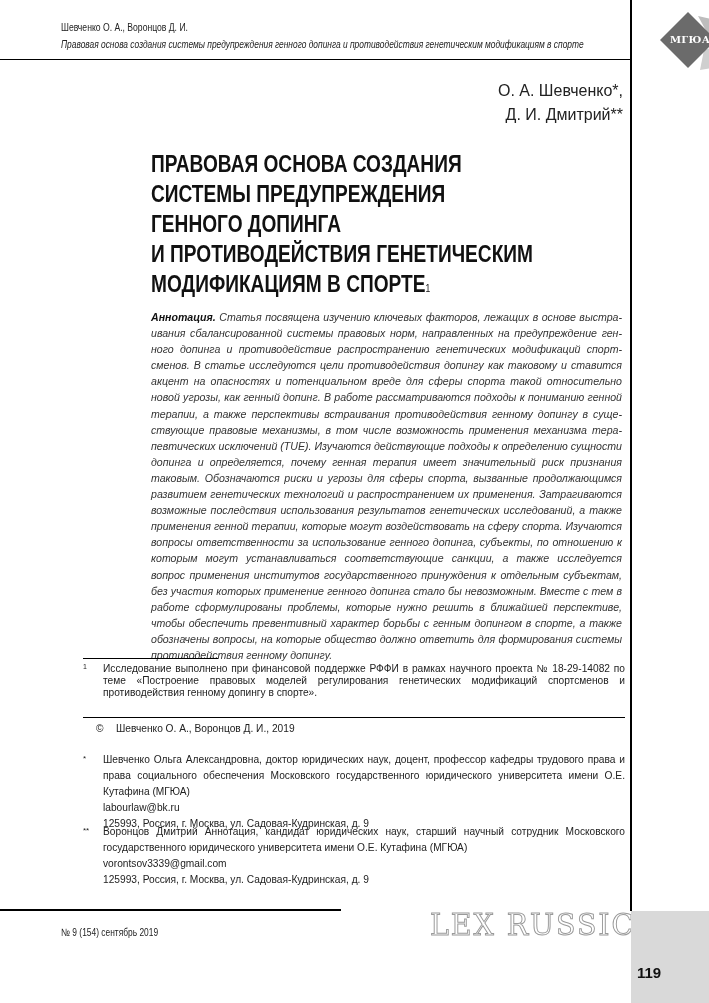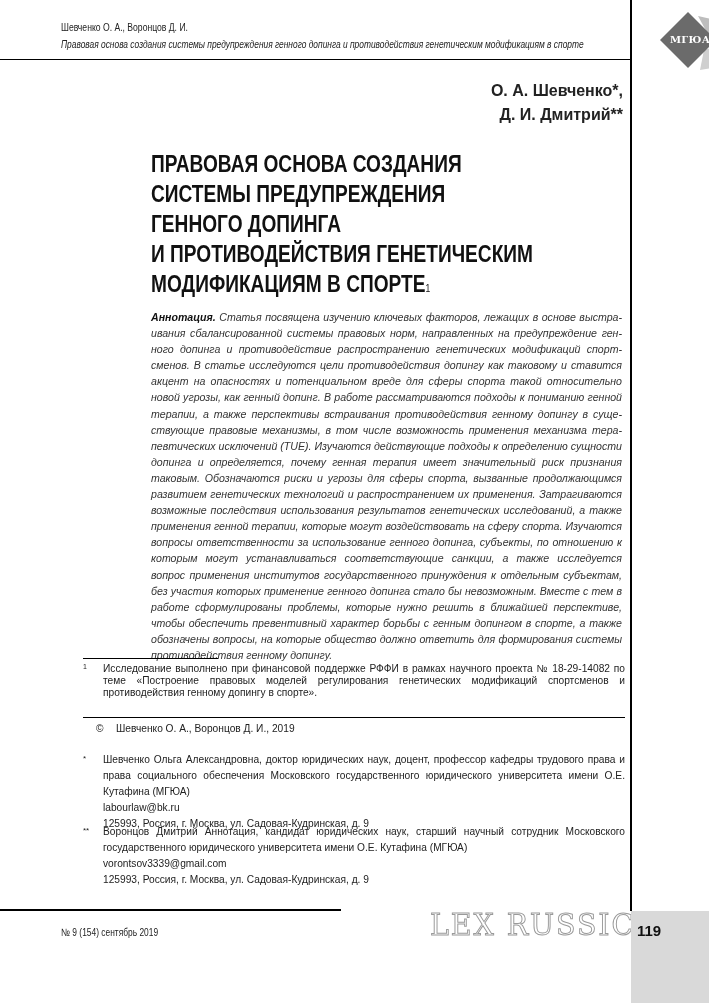--- a/index.html
+++ b/index.html
@@ -10,21 +10,21 @@
   }
   .abs { position: absolute; }
   
   .hdr-authors { left: 61px; top: 21px; font-size: 10.5px; transform: scaleX(0.82); transform-origin: left top; white-space: nowrap; color:#222; }
   .hdr-title { left: 61px; top: 38px; font-size: 10.5px; font-style: italic; transform: scaleX(0.8); transform-origin: left top; white-space: nowrap; color:#222; }
   .hdr-rule { left: 0; top: 59px; width: 631px; height: 1px; background: #000; }
   .vline { left: 630px; top: 0; width: 1.5px; height: 911px; background: #000; }
   .logo { left: 660px; top: 10px; width: 60px; height: 62px; }
   .logo-text { position:absolute; left: 0; top: 24px; width: 60px; text-align:center; color:#fff; font-family: "DejaVu Serif", serif; font-weight: bold; font-size: 10px; letter-spacing: 0.3px; }
   
-  .authors { right: 86px; top: 79px; text-align: right; font-size: 16px; line-height: 24px; color: #222; font-weight: bold; }
+  .authors { right: 86px; top: 79px; text-align: right; font-size: 16px; line-height: 24px; color: #222; }
   
   .title { left: 151px; top: 149px; font-size: 24.5px; font-weight: bold; line-height: 30px; color: #111;
     transform: scaleX(0.78); transform-origin: left top; white-space: nowrap; }
   .title sup { font-size: 11px; font-weight: normal; vertical-align: top; position: relative; top: 4px; }
   
   .abstract { left: 151px; top: 309px; width: 471px; font-size: 10.6px; line-height: 16.1px; font-style: italic;
     text-align: justify; color: #333; hyphens: manual; }
   .abstract b { font-weight: bold; color:#111; }
   
   .fn-rule { left: 83px; top: 658px; width: 135px; height: 1px; background: #000; }
@@ -39,21 +39,21 @@
   .bio .body { margin-left: 20px; text-align: justify; }
   .bio .name { }
   .bio1 { top: 752px; }
   .bio2 { top: 824px; }
   
   .foot-rule { left: 0; top: 909px; width: 341px; height: 2px; background: #000; }
   .issue { left: 61px; top: 926px; font-size: 10.5px; transform: scaleX(0.8); transform-origin: left top; white-space: nowrap; color:#222; }
   .brand { left: 430px; top: 907px; font-family: "DejaVu Serif", serif; font-size: 30px; color: #fff;
     -webkit-text-stroke: 1px #9a9a9a; letter-spacing: 2px; transform: scaleX(0.95); transform-origin: left top; white-space: nowrap; }
   .page-panel { left: 631px; top: 911px; width: 78px; height: 92px; background: #d9d9d9; }
-  .page-num { left: 637px; top: 922px; font-size: 15px; font-weight: bold; color: #111; }
+  .page-num { left: 637px; top: 964px; font-size: 15px; font-weight: bold; color: #111; }
 </style>
 </head>
 <body>
 
 <div class="abs hdr-authors">Шевченко О. А., Воронцов Д. И.</div>
 <div class="abs hdr-title">Правовая основа создания  системы предупреждения  генного допинга  и противодействия генетическим модификациям в спорте</div>
 <div class="abs hdr-rule"></div>
 <div class="abs vline"></div>
 
 <div class="abs logo">

